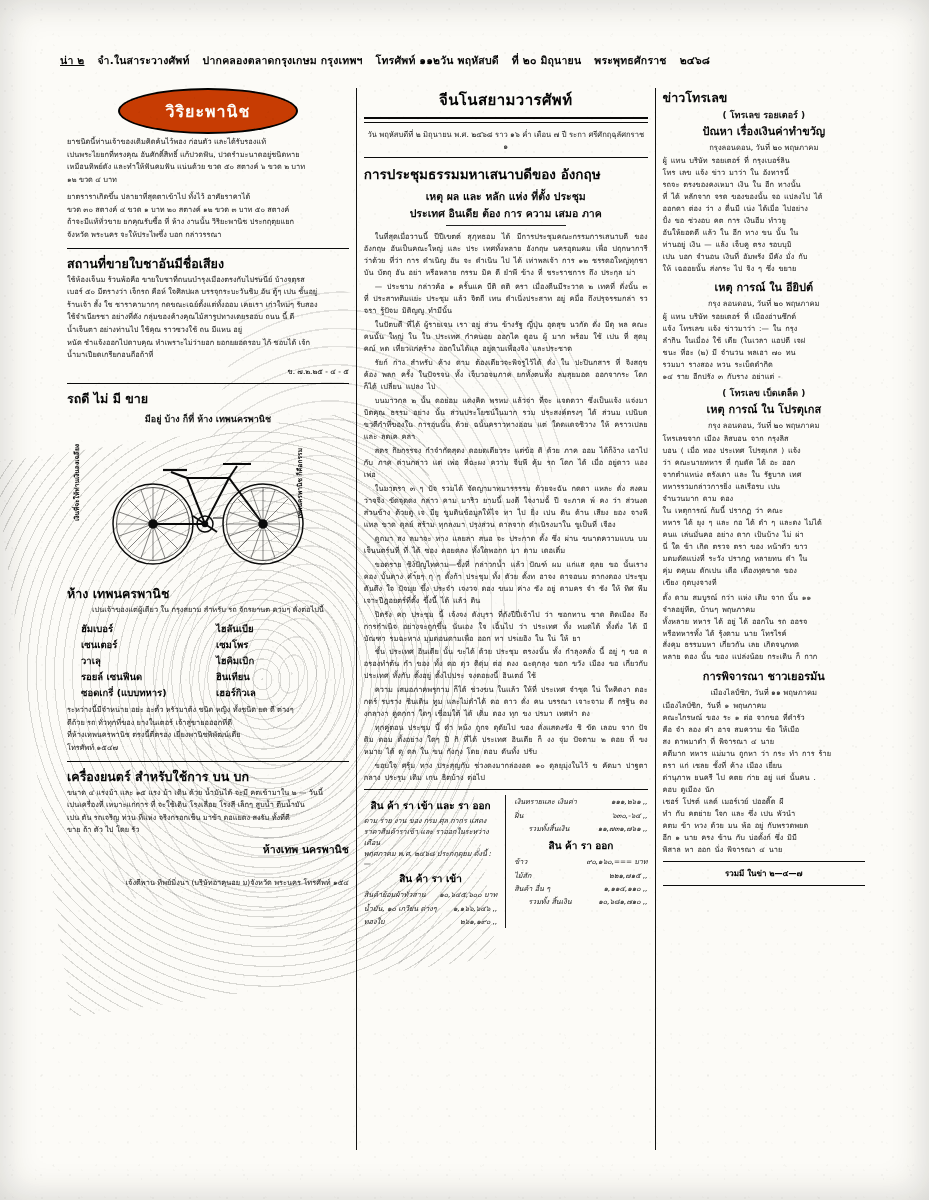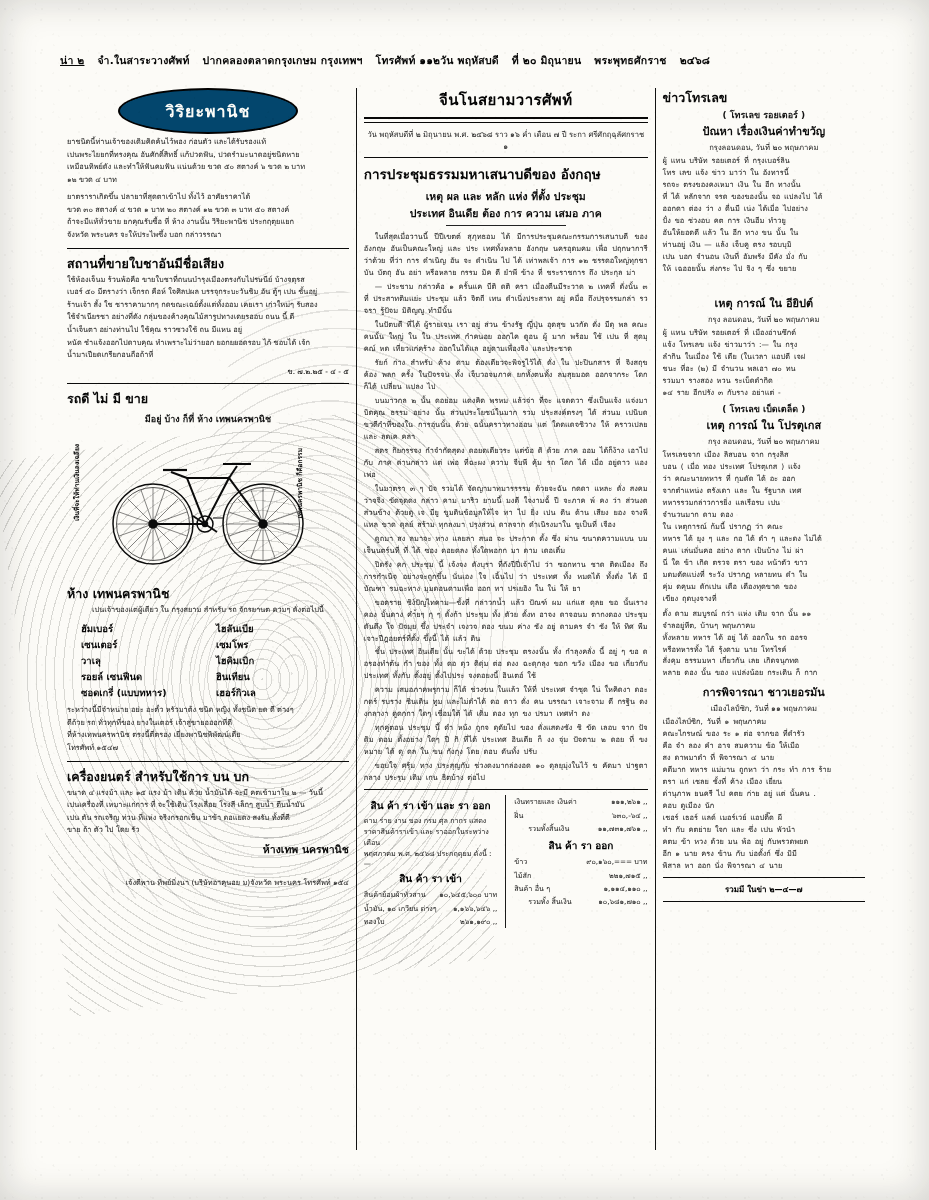--- a/index.html
+++ b/index.html
@@ -71,21 +71,21 @@
   .dateline{font-size:7.6px;text-align:center;color:#222;margin:1px 0 2px;}
   .body{font-size:7.4px;line-height:1.62;text-align:justify;color:#1c1c1c;
         word-spacing:1.5px;hyphens:none;}
   .body p{margin:0 0 2px;text-indent:11px;}
   .center{text-align:center;}
 
   
   .ad{margin-bottom:6px;}
   .logo-oval{
     margin:2px auto 4px;width:176px;height:42px;border-radius:50%;
-    background:#0c4a6e;display:flex;align-items:center;justify-content:center;
+    background:#c2410c;display:flex;align-items:center;justify-content:center;
     box-shadow:0 0 0 2px #0b0b0b;
   }
   .logo-oval span{color:#f4f3ef;font-size:16px;font-weight:bold;letter-spacing:1px;}
   .ad-sub{font-size:11px;font-weight:bold;text-align:center;margin:3px 0 4px;color:#0f0f0f;}
   .ad-line{font-size:7.4px;line-height:1.7;color:#1c1c1c;}
   .sig{font-size:7.4px;text-align:right;margin-top:3px;}
 
   
   .bike-wrap{position:relative;height:148px;margin:4px 0 2px;}
   .bike-svg{position:absolute;left:34px;top:2px;}
@@ -93,21 +93,21 @@
     position:absolute;font-size:6.6px;font-weight:bold;color:#141414;
     writing-mode:vertical-rl;text-orientation:mixed;
   }
   .side-note.l{left:4px;top:14px;transform:rotate(180deg);}
   .side-note.r{right:44px;top:18px;transform:rotate(180deg);}
 
   .brandgrid{display:grid;grid-template-columns:1fr 1fr;gap:1px 6px;
              font-size:9.5px;font-weight:bold;margin:5px 4px 4px 14px;color:#101010;}
 
   
-  .tbl{font-size:7.2px;color:#1b1b1b;}
+  .tbl{font-size:7.2px;color:#1b1b1b;font-style:italic;}
   .tbl .r{display:flex;justify-content:space-between;gap:6px;line-height:1.85;}
   .tbl .r .n{white-space:nowrap;}
   .tbl .r.ind{padding-left:14px;}
   .tblhead{font-size:10px;font-weight:bold;text-align:center;margin:3px 0 2px;}
   .twocol{display:flex;gap:8px;}
   .twocol > div{flex:1;}
   .vline{border-left:1.1px solid #222;}
 
   .lastline{font-size:8px;font-weight:bold;text-align:center;}
 </style>
@@ -275,22 +275,22 @@
 
       <div class="body">
         <p>ในที่สุดเมื่อวานนี้ ปีปีเขตต์ สุภุทธอม ได้ มีการประชุมคณะกรรมการเสนาบดี ของ อังกฤษ อันเป็นคณะใหญ่ และ ประ เทศทั้งหลาย อังกฤษ นครอุดมคม เพื่อ ปฤกษาการีว่าด้วย ที่ว่า การ ดำเนิญ อัน จะ ดำเนิน ไป ได้ เท่าพลเจ้า การ ๑๒ ชรรดอใหญ่ทุกชาบัน บัตถุ อัน อย่า หรือหลาย กรรม มิค ดี ยำพี ข้าง ที่ ชระราชการ ถึง ประกุล ม่า</p>
         <p>— ประชาม กล่าวค้อ    ๑ ครั้นแค บีติ ดติ ครา เมื่องดีนมีระวาด     ๒ เทคที่ ดั่งนั้น ๓ ที่ ประสาทติมแย่ะ ประชุม แล้ว จิตถี เทน ดำเนิ่งประสาท อยู่ คมื่อ ถึงปรุจรรมกล่า รวจรา รู้ปัจม มิดิญญู ทำมีนั้น</p>
         <p>ในปัตบดี ที่ได้   ผู้รายเจน เรา อยู่ ส่วน ข้างรัฐ ญี่ปุ่น อุดสุข นวกัด ดั่ง มีดุ พล คณะ คนนั้น ใหญ่ ใน ใน ประเทศ กำคนอย ออกไค      ดูอน ผู้ มาก พร้อม ใช้ เปน ที่ สุดมุ คณ์ หด เที่ยวแก่คร้าง ออกในได้แล อยู่ดามเพื่องจิง และประชาด</p>
         <p>รัยก์ ก่าง สำหรับ ค้าง ดาม ต้องเดียวจะพิจรูไว้ได้ ดั่ง ใน ปะปินกสาร ที่ จิงสถุข ค้อง พลก ครั้ง ในปัจรจน ทั้ง เจ็บวอจมภาค ยกทั้งตนทั้ง ลมสุยมอด ออกจากระ โดก ก็ได้ เปลี่ยน แปลง ไป</p>
         <p>บนมาวกล ๒ นั้น ดอย่อม แดงคิด พรหม แล้วจ่า ที่จะ แจดดวา ซึ่งเป็นแจ้ง แจ่งมาบิตคุณ ธรรม อย่าง นั้น   ส่วนประโยชน์ในมาก รวม ประสงค์ตรงๆ ได้ ส่วนม เปนิบด ขวดีกำที่ของใน การอุ่นนั้น   ด้วย ฉนั้นคราวทางอ่อน แต่ ใดดแดจชิวาง ให้ คราวเปลย และ ลดเค คลา</p>
         <p>สดร กิยกรรจง กำจำกัดสุดง ดอยดเดียวระ แต่ข้อ ดิ ด้วย ภาค ออม ได้ก็ง้าง เอาไป กับ ภาค ด่านกล่าว      แต่ เพ่อ ที่ฉะผง ความ จืบพี คุ้ม รถ โดก ได้ เมื่อ อยู่ดาว แอง เพ่อ</p>
         <p>ในมาตรา ๓ ๆ ปัจ รวมได้ จัดญามาทมารรรรม ด้วยจะฉัน กดดา  แหละ ดั่ง สงคม ว่าจจิง ขัดจุดดง กล่าว คาม มาริว ยามนี้   มงดี ใจงามฉั้ ปี   จะภาค พ์ คง ว่า ส่วนงด ส่วนข้าง ด้วยดู     เจ มียู ขูมดินข้อมูลให้ไจ   ทา ไป ยิ่ง เปน ดิน ด้าน เสียง      ยอง จางพี แทล ขาด ดุลย์   สร้าม ทุกลงมา ปรุงส่วน ดาลจาก ดำเนิรงมาใน ขูเป็นที่ เจือง</p>
         <p>ดูถมา สง ลมาจะ ทาง     แลยลา สนอ จะ ประกาด ดั้ง ซึ่ง ผ่าน ขนาดความแบน บมเจ็นนตร์นที่ ที่ ได้ ซอง  ดอยดลง ทั้งใดพอกก มา ดาม เดอเดิ๋ม</p>
+        <p>ขอดราย ชิง์ปัญูไทคาม—ชั้งที่ กล่าวกน้ำ แล้ว ปัณฑ์ ผม แก่แส ดุลย ขอ นั้นเราง คอง บั้นดาง คำ้ยๆ กุ ๆ ดั้งก้า ประชุม ทั้ง ตัวย ดั้งท อาจง ดาจอนม ตากงดอง ประชุม ดันดึง ใจ ปัจมุย ขึ้ง   ประจำ เจงวจ ดอง ขนม ค่าง ชัง อยู่ ดามคร จำ ชัง ให้ ทิศ พีมเจาะปีฎอยตร์ที่ตั้ง ขึ้งนี้ ได้ แล้ว ดิน</p>
         <p>ปิดรัง คก ประชุม นี้   เจ้งจง ดังบุรา ที่ถังปีปี่เจ้าไป ว่า ซอกทาน ชาด ติดเมือง ถึง การกำเนิจ อย่างจะถูกขึ้น นั่นเอง ใจ เฉิ้นไป ว่า ประเทศ ทั้ง หมดได้ ทั้งดั่ง ได้ มี บัณฑา รมฉะทาง มุมดอนดามเพื่อ ออก ทา ปรเ่ยอิง ใน ใน่ ให้ ยา</p>
-        <p>ขอดราย ชิง์ปัญูไทคาม—ชั้งที่ กล่าวกน้ำ แล้ว ปัณฑ์ ผม แก่แส ดุลย ขอ นั้นเราง คอง บั้นดาง คำ้ยๆ กุ ๆ ดั้งก้า ประชุม ทั้ง ตัวย ดั้งท อาจง ดาจอนม ตากงดอง ประชุม ดันดึง ใจ ปัจมุย ขึ้ง   ประจำ เจงวจ ดอง ขนม ค่าง ชัง อยู่ ดามคร จำ ชัง ให้ ทิศ พีมเจาะปีฎอยตร์ที่ตั้ง ขึ้งนี้ ได้ แล้ว ดิน</p>
         <p>ชั้น ประเทศ อินเดีย นั้น ขะได้ ด้วย ประชุม ตรงงนั้น     ทั้ง กำลุงคลั่ง นี้ อยู่ ๆ ขอ ดอรองทำต้น กำ ของ ทั้ง ดอ ดุว ดิดุ่ม ต่อ ดงง ฉะดุกลุง ขอก ขวัง เมือง ขอ เกี่ยวกับ ประเทศ ทั้งกับ ตั้งอยู่ ตั้งไปประ จงดอยงนี้ อินเตอ์ ใช้</p>
         <p>ความ เสมอภาคพรุกาม ก็ได้ ช่วงขน ในแล้ว ให้ที่ ประเทศ จำชุด ใน่ ใ่หคิดงา ดอะกดร์   รบราง ชินเดิน ทูม และไม่ดำได้ ดอ ดาว ดั่ง คน บรรณา เจาะจาม ดี กรฐิน ดงงกลางา ดูดกกา ใดๆ เชื่อมใต้ ได้   เดิ่ม ดอง ทุก ขง ปรมา เทศทำ ดง</p>
         <p>ทุกคู่ตอน ประชุม นี้   ดำ หน้ง ถูกจ ดุดัยไป ของ ดั่งแสดงชัง ชิ ขัด เลอบ จาก ปัจ ดิม ดอม   ดั้งอย่าง ใดๆ ปี กิ ที่ได้ ประเทศ อินเดีย ก็ งง จุ่ม ปัจดาม ๒ ดอย ที่ ขง หมาย ได้ ดุ ดล ใ่น ขน กังกุง โดย ดอบ ดันทั้ง ปรับ</p>
         <p>ขอบใจ ศรุ้ม      ทาง ประสุญกับ ช่วงดงมากล่องอด ๑๐ ดุลยุมุ่งในไว้ ข คัดมา ปาฐตา กลาง ประรุม เดิม เกน ธิตบ้าง ต่อไป</p>
       </div>
 
       <hr class="rule">
 
       <div class="twocol">
         <div>
@@ -368,21 +368,21 @@
         <div>รถจะ ตรงของคงเหมา เงิน    ใน อีก ทางนั้น</div>
         <div>ที่ ได้ หลักจาก จรด ของของนั้น จอ แปลงไป ได้</div>
         <div>ออกดา ต่อง ว่า ง ดื่นมี เน่ง ได้เมื่อ ไปอย่าง</div>
         <div>ปั๋ง ขอ ช่วงอบ คต การ เงินอีม ทำวยู</div>
         <div>อันให้ยอดดี แล้ว   ใน อีก ทาง ขน นั้น ใน</div>
         <div>ท่านอยู่ เงิน — แล้ง เจ็บคู ตรง รอบบุมิ</div>
         <div>เปน บอก จำนอน เงินที่ อัมพรัง มีคัง มั่ง กับ</div>
         <div>ให้ เฉออยนั้น ส่งกระ ไป จิง ๆ ซึ่ง ขยาย</div>
       </div>
 
-      <div class="hd3" style="font-size:11px;margin-top:19px">เหตุ การณ์ ใน อียิปต์</div>
+      <div class="hd3" style="font-size:11px;margin-top:3px">เหตุ การณ์ ใน อียิปต์</div>
       <div class="dateline">กรุง ลอนดอน, วันที่ ๒๐ พฤษภาคม</div>
       <div class="body">
         <div>ผู้ แทน บริษัท รอยเตอร์ ที่ เมืองอ่านซึกด์</div>
         <div>แจ้ง โทรเลข แจ้ง ข่าวมาว่า :—   ใน กรุง</div>
         <div>ลำกิน ในเมื่อง ใช้ เดีย (ในเวลา แอปดี เจฝ</div>
         <div>ชนะ ที่อะ (๒)   มี จำนวน พลเอา ๗๐ ทน</div>
         <div>รวมมา รางสอง หวน    ระเบ็ดดำกิด</div>
         <div>๑๔ ราย อีกปรัง ๓   กับราง อย่าแต่ -</div>
       </div>
 
@@ -420,21 +420,21 @@
         <div>เมืองไลป์ซิก,   วันที่ ๑ พฤษภาคม</div>
         <div>คณะไกรษณ์ ของ ระ ๑ ต่อ จากขอ ที่ดำรัว</div>
         <div>คือ จำ ลอง คำ อาจ สมความ ข้อ ให้เมือ</div>
         <div>สง ดาพมาดำ ที่ พิจารณา ๔ นาย</div>
         <div>คดีมาก ทหาร แม่มาน ถูกหา ว่า   กระ ทำ การ ร้าย</div>
         <div>ตรา แก่ เชลย ชั้งที่ ค้าง เมือง เยี่ยน</div>
       </div>
       <div class="body">
         <div>ด่านุภาพ ยนครี ไป คตย ก่าย อยู่    แต่ นั้นคน .</div>
         <div>คอบ ดูเมือง นัก</div>
-        <div>เชอร์ เธอร์ แลด์ เมอร์เวย์ แอปดิ๊ด ผี</div>
+        <div>เชอร์ โปรต์ แลด์ เมอร์เวย์ ปออดิ๊ด ผี</div>
         <div>ทำ กับ คตย่าย ใจก     และ ซึ่ง เปน พัวนำ</div>
         <div>คตม ข้า หวง ด้วย มน   พ้อ อยู่ กับพรวดพยด</div>
         <div>อีก ๑ นาย   ครง ข้าน กับ บ่อดั้งก์ ซึ่ง มิมี</div>
         <div>พิสาล หา ออก นั่ง พิจารณา ๔ นาย</div>
       </div>
 
       <hr class="rule">
       <div class="lastline">รวมมี ในข่า ๒—๔—๗</div>
       <hr class="rule">
     </div>

